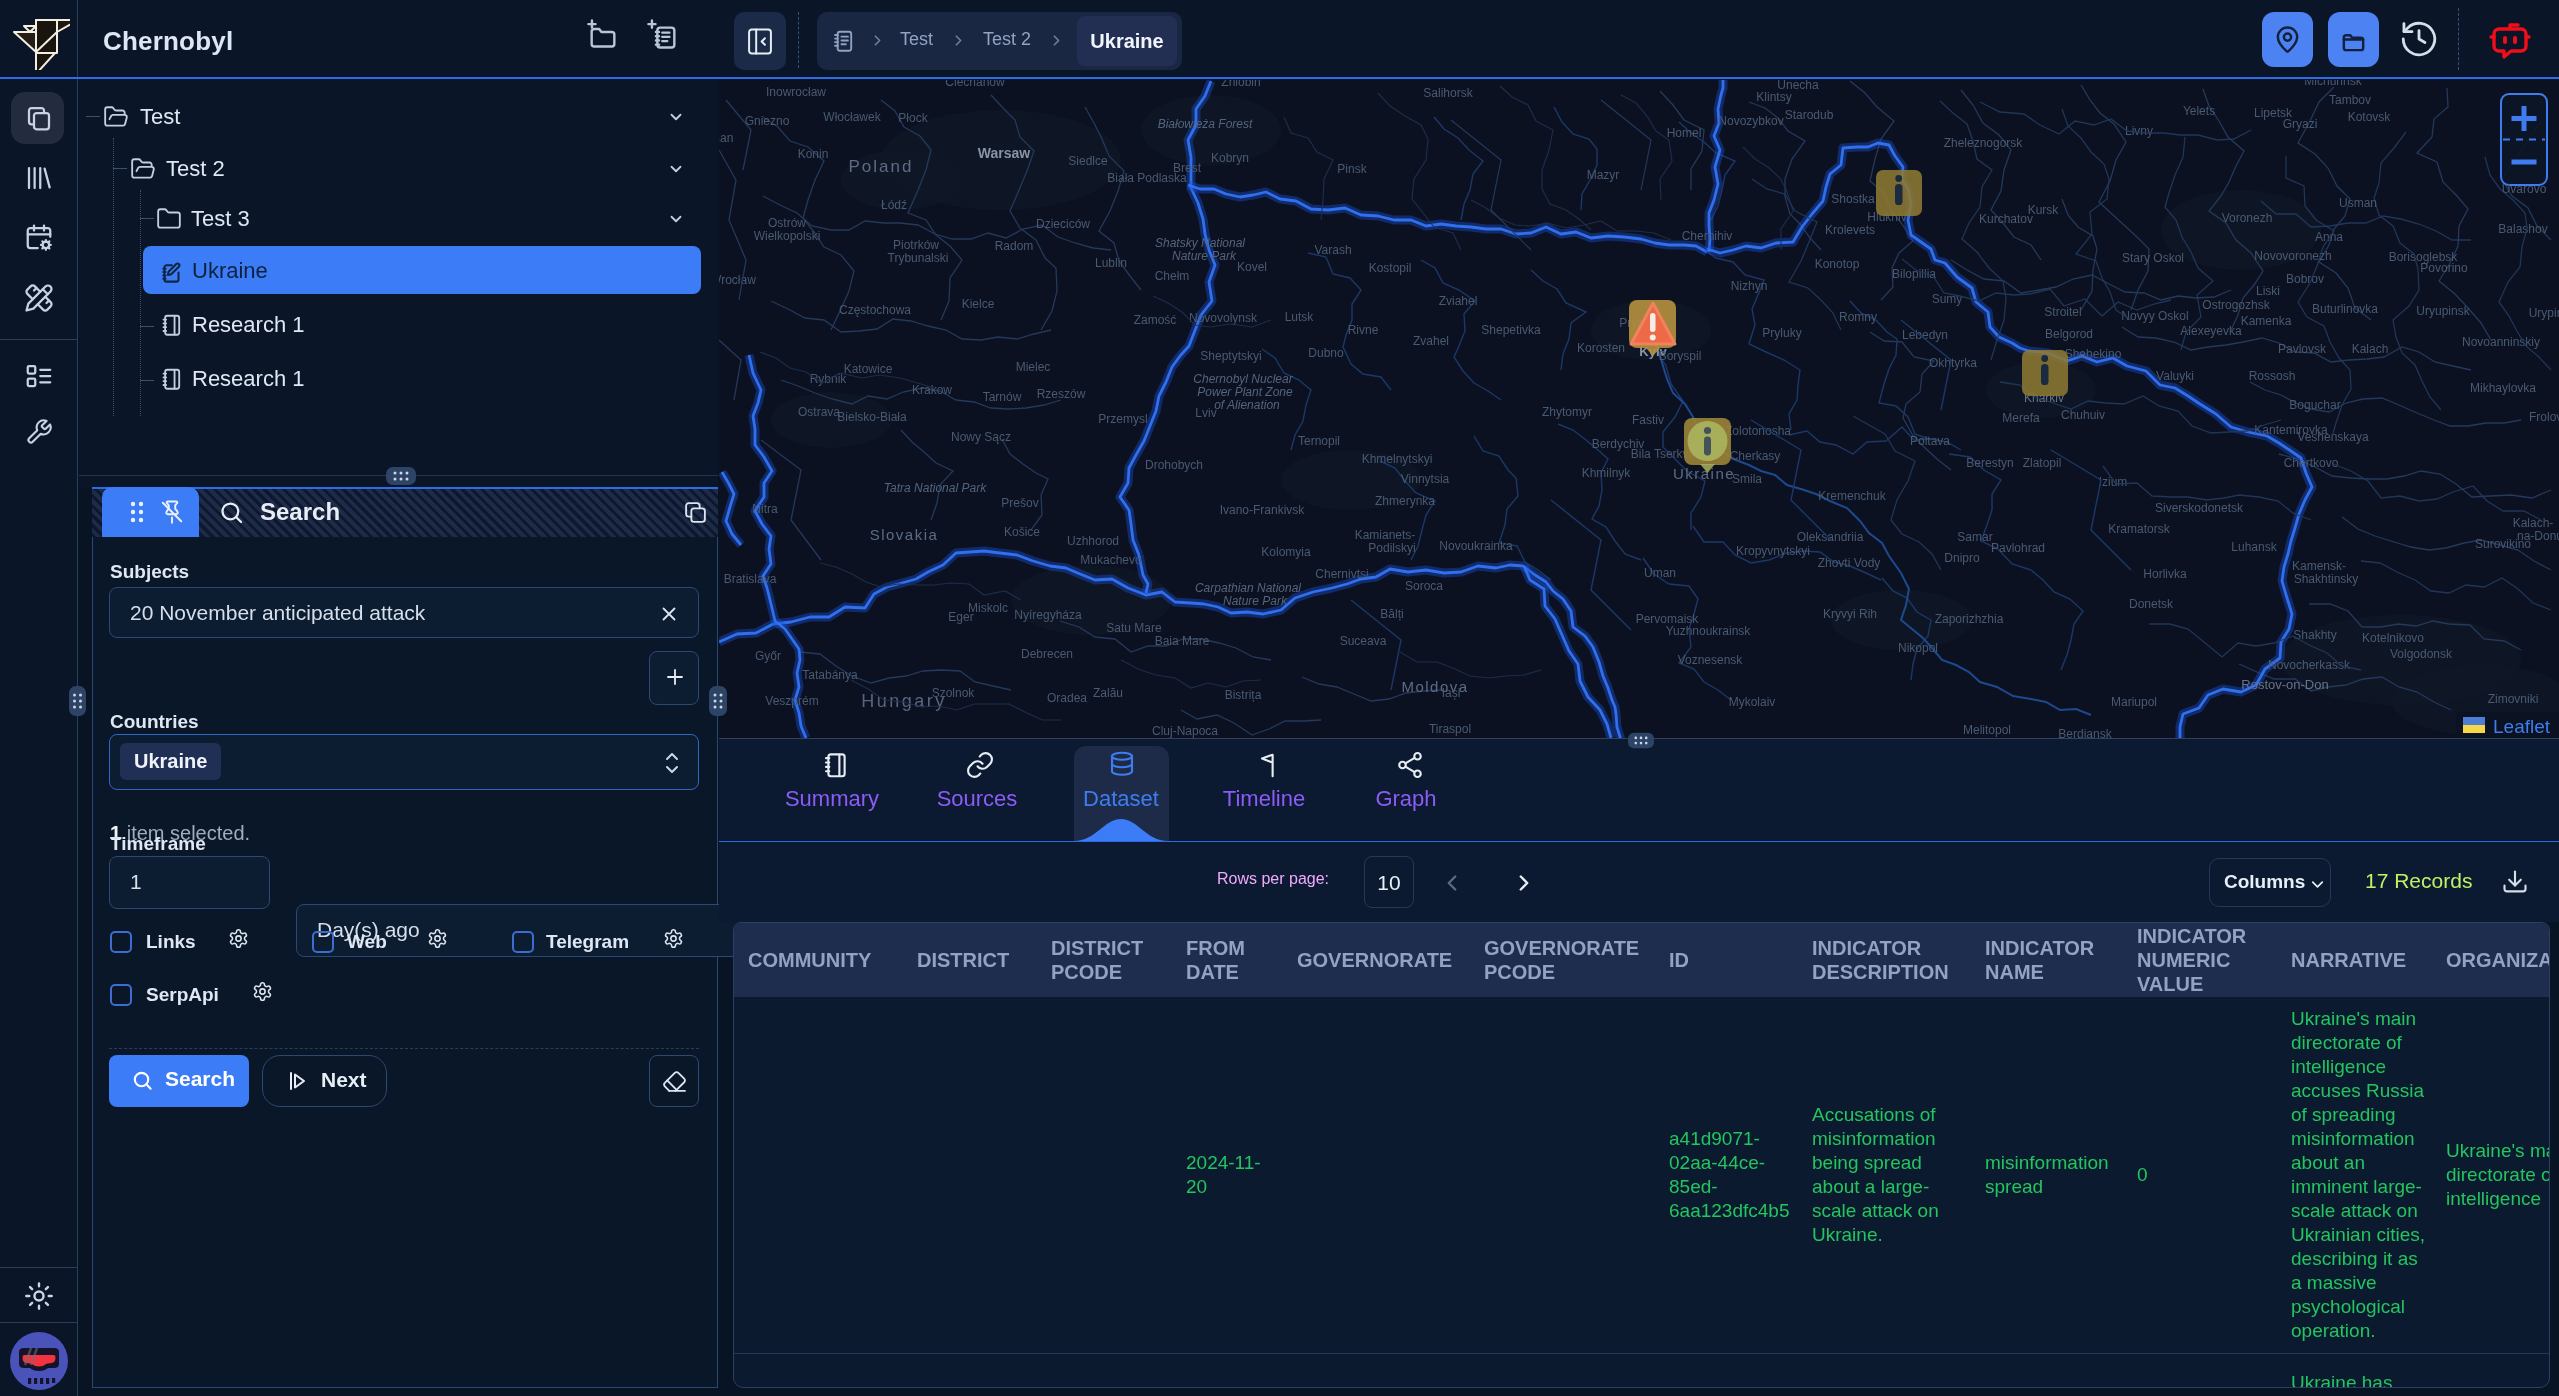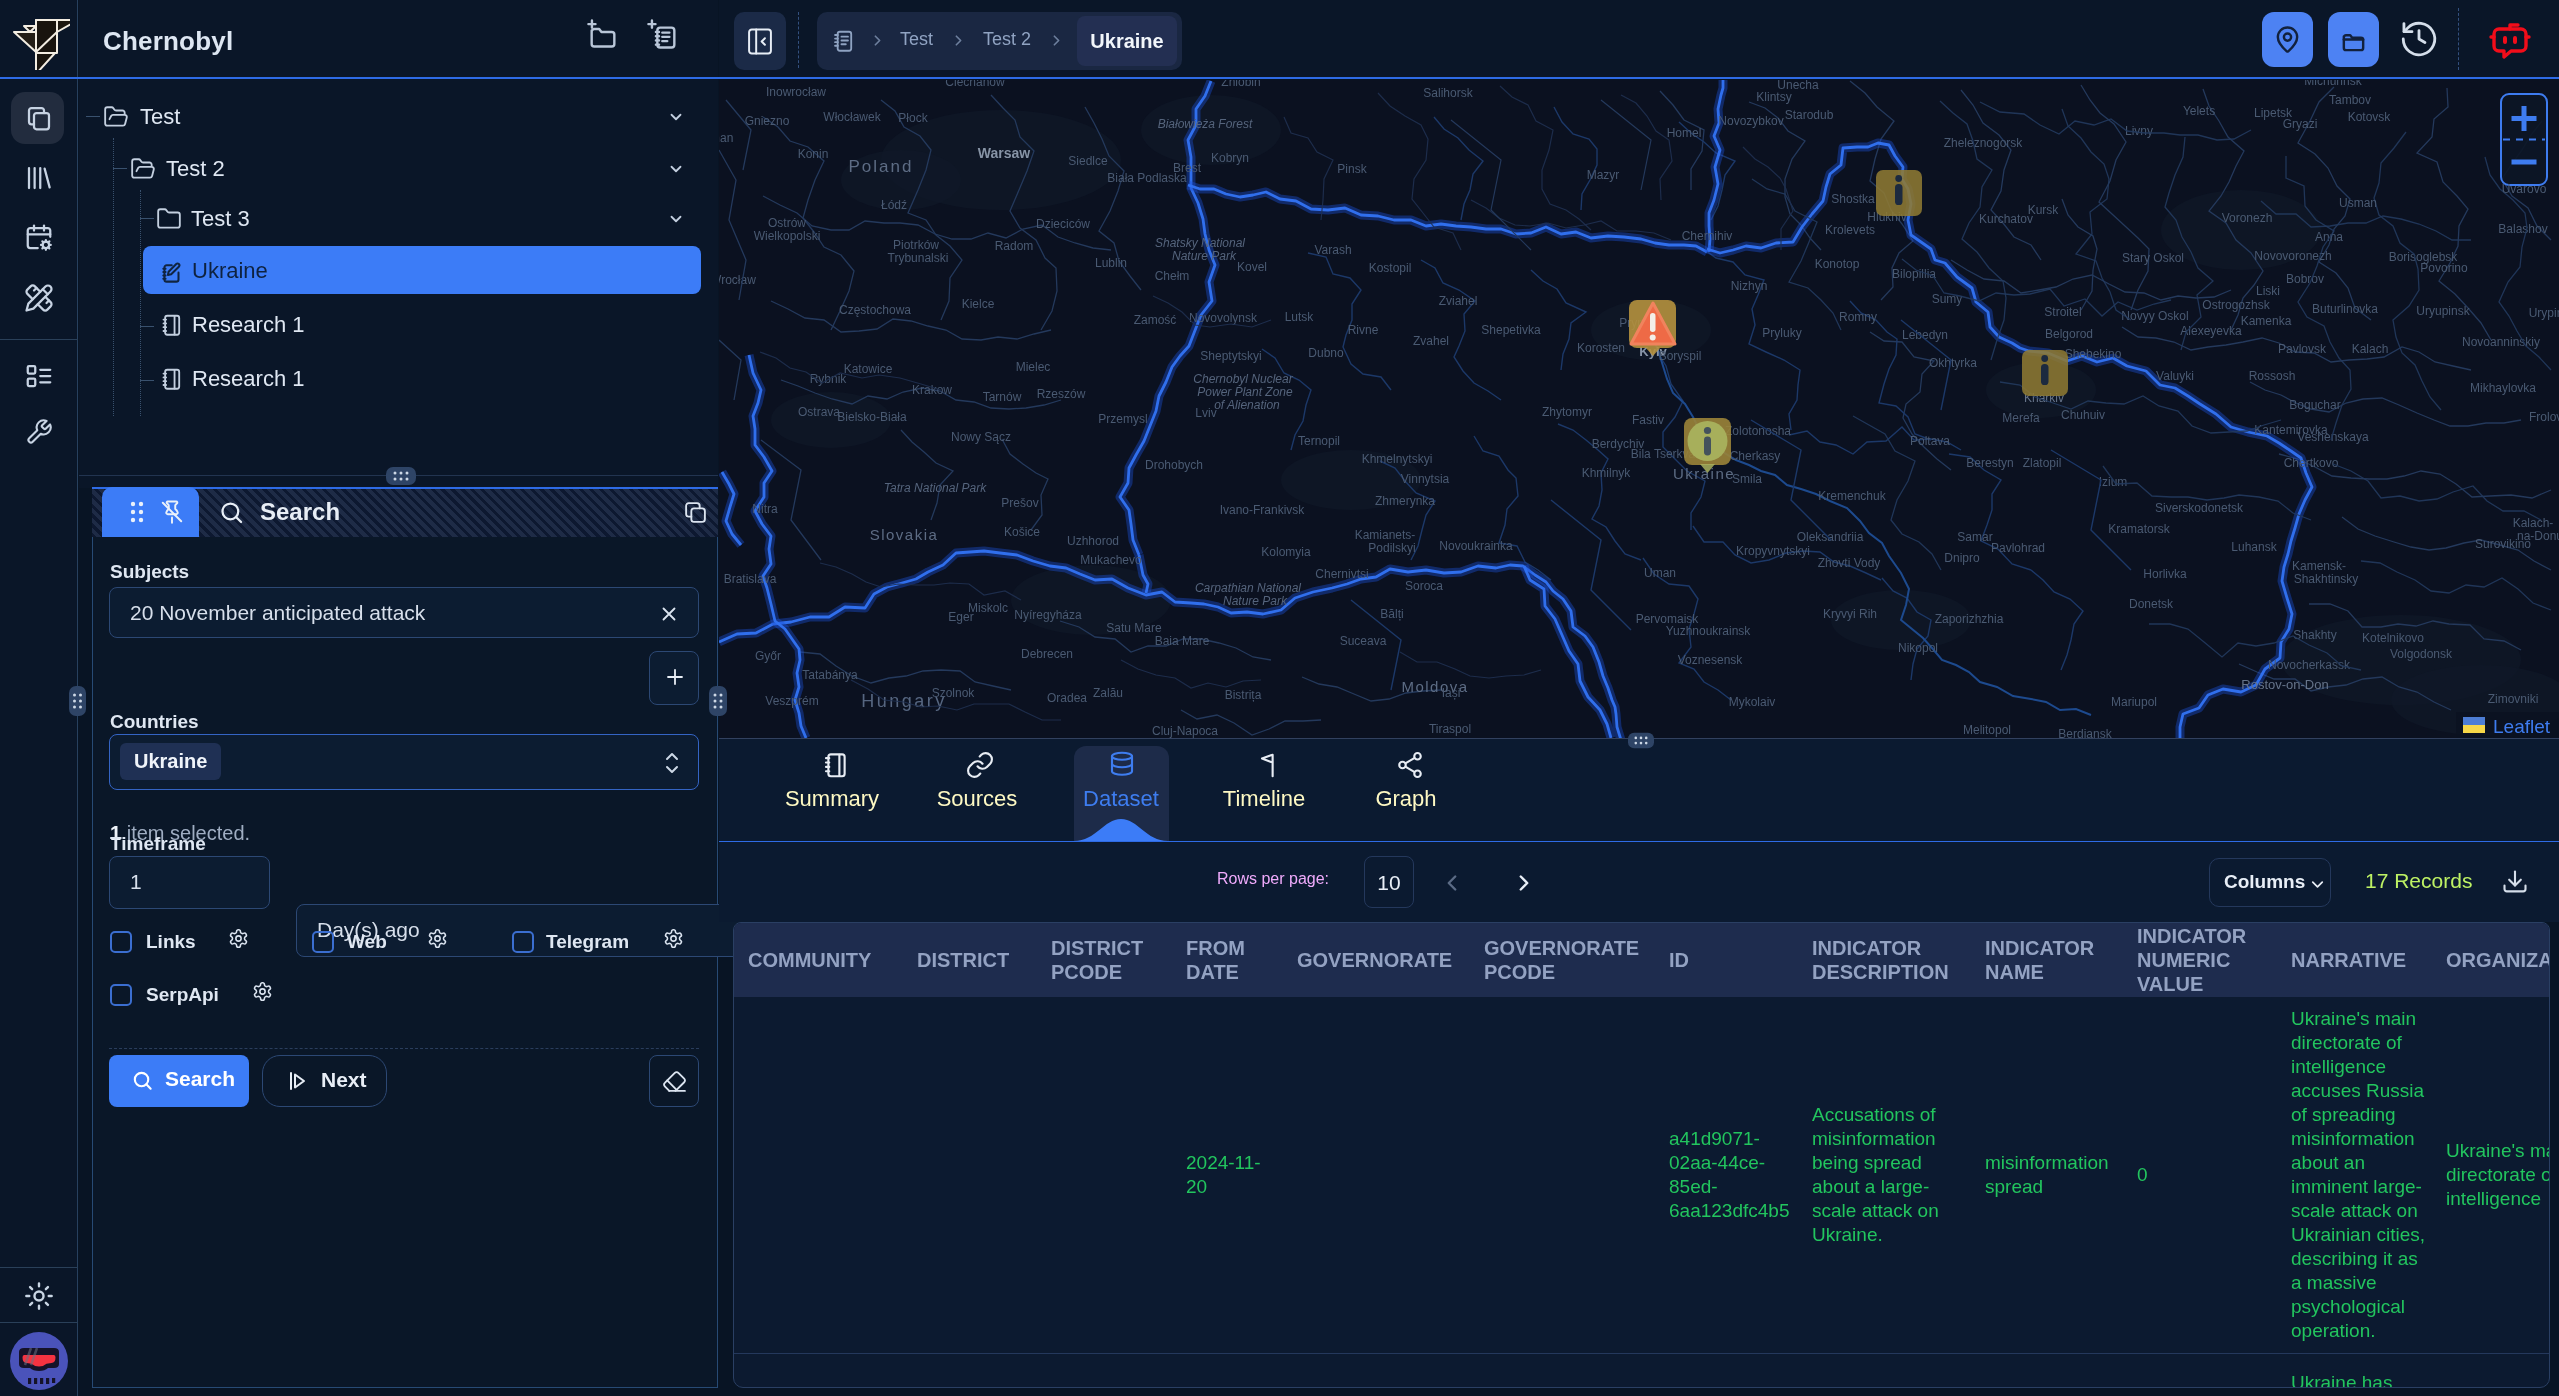--- a/index.html
+++ b/index.html
@@ -41,21 +41,21 @@
 #topbar { left:719px; top:0; width:1840px; height:78px; background:#0a1628; }
 #collapse { position:absolute; left:15px; top:12px; width:52px; height:58px; background:#1b2a47; border-radius:10px; }
 #crumb { position:absolute; left:98px; top:12px; width:365px; height:58px; background:#1a2742; border-radius:10px; }
 #crumb .uk { position:absolute; right:5px; top:4px; width:100px; height:50px; background:#232f52; border-radius:8px; color:#f2f6fb; font-size:20px; font-weight:700; text-align:center; line-height:50px; }
 .crumbtx { position:absolute; top:17px; color:#90a3c2; font-size:18px; }
 #map { left:719px; top:80px; width:1840px; height:658px; background:#0b1120; }
 
 
 #tabs { left:719px; top:738px; width:1840px; height:104px; background:#0b1a30; border-top:1px solid #32415f; }
 #dstab { position:absolute; left:355px; top:7px; width:95px; height:97px; background:#1d2b49; border-radius:12px 12px 0 0; }
-.tabtx { position:absolute; top:47px; color:#fef9c3; font-size:22px; width:160px; text-align:center; }
+.tabtx { position:absolute; top:47px; color:#8b5cf6; font-size:22px; width:160px; text-align:center; }
 #tabline { left:719px; top:841px; width:1840px; height:2px; background:#2e6be6; }
 
 
 #toolbar { left:719px; top:842px; width:1840px; height:80px; background:#0b1a30; }
 #tsearch { position:absolute; left:14px; top:15px; width:476px; height:51px; background:transparent; border:1px solid #24385c; border-radius:8px; }
 #tsearch span { position:absolute; left:20px; top:13px; color:#8d9ab0; font-size:21px; }
 #rpp10 { position:absolute; left:645px; top:14px; width:50px; height:52px; border:1px solid #24385c; border-radius:8px; color:#e8eef6; font-size:21px; text-align:center; line-height:52px; }
 #colbtn { position:absolute; left:1490px; top:16px; width:122px; height:49px; border:1px solid #24385c; border-radius:10px; }
 
 #tablewrap { left:733px; top:922px; width:1817px; height:466px; border:1px solid #2a3f63; border-radius:8px 8px 10px 10px; background:#0c1a30; overflow:hidden; }

